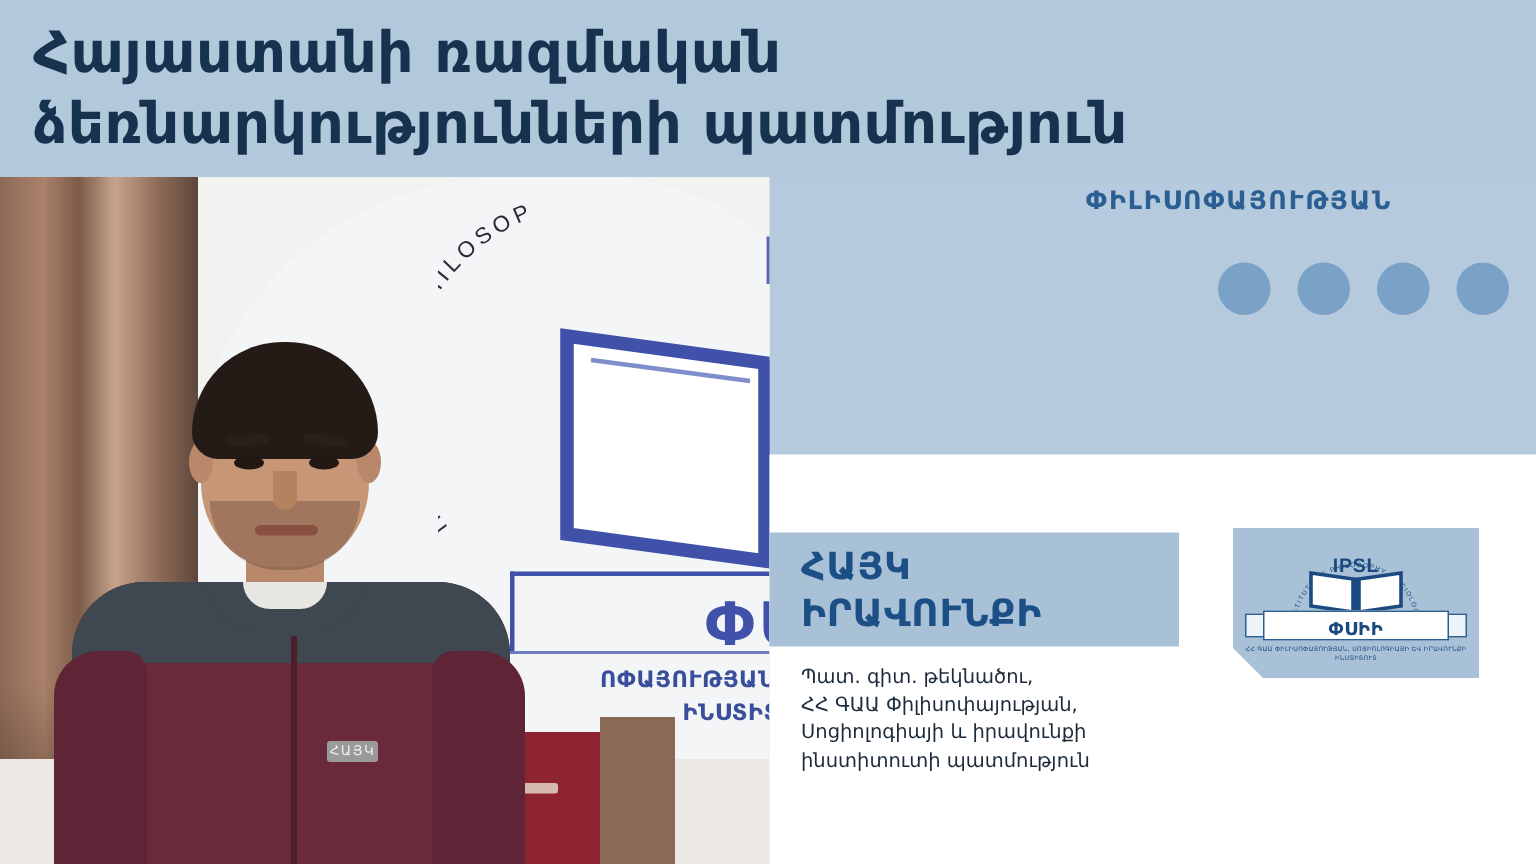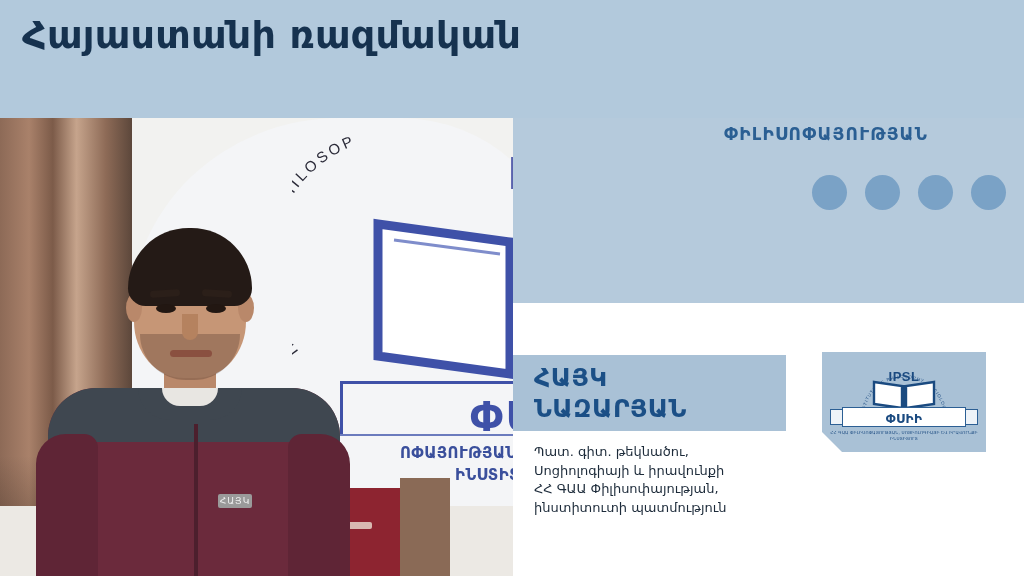--- a/index.html
+++ b/index.html
@@ -396,20 +396,21 @@
 </head>
 <body>
 
 <div id="stage">
 
   <div class="bg-base"></div>
 
   <div class="header-band">
     <div class="title-block">
       <div class="title-line">Հայաստանի ռազմական</div>
+      <div class="title-line">ձեռնարկությունների պատմություն</div>
     </div>
   </div>
   <div class="subtitle">ՓԻԼԻՍՈՓԱՅՈՒԹՅԱՆ</div>
 
   <div class="dots">
     <div class="dot"></div>
     <div class="dot"></div>
     <div class="dot"></div>
     <div class="dot"></div>
   </div>
@@ -478,27 +479,27 @@
       <div class="nose"></div>
       <div class="mouth"></div>
       <div class="badge-chest">ՀԱՅԿ</div>
     </div>
   </div>
 
   <div class="white-panel"></div>
 
   <div class="name-badge">
     <div class="name-line">ՀԱՅԿ</div>
-    <div class="name-line">ՆԱԶԱՐՅԱՆ</div>
+    <div class="name-line">ԻՐԱՎՈՒՆՔԻ</div>
   </div>
 
   <div class="desc">
     <div class="desc-line">Պատ. գիտ. թեկնածու,</div>
+    <div class="desc-line">ՀՀ ԳԱԱ Փիլիսոփայության,</div>
     <div class="desc-line">Սոցիոլոգիայի և իրավունքի</div>
-    <div class="desc-line">ՀՀ ԳԱԱ Փիլիսոփայության,</div>
     <div class="desc-line">ինստիտուտի պատմություն</div>
   </div>
 
   <div class="logo-badge">
     <div class="logo-badge-inner">
       <svg class="lb-arc" viewBox="0 0 88 66">
         <defs>
           <path id="lbarc" d="M 4,62 A 40,40 0 0 1 84,62" fill="none"></path>
         </defs>
         <text font-size="4.4" letter-spacing="0.9" fill="#1a4a80" font-family="'Liberation Sans',sans-serif">

